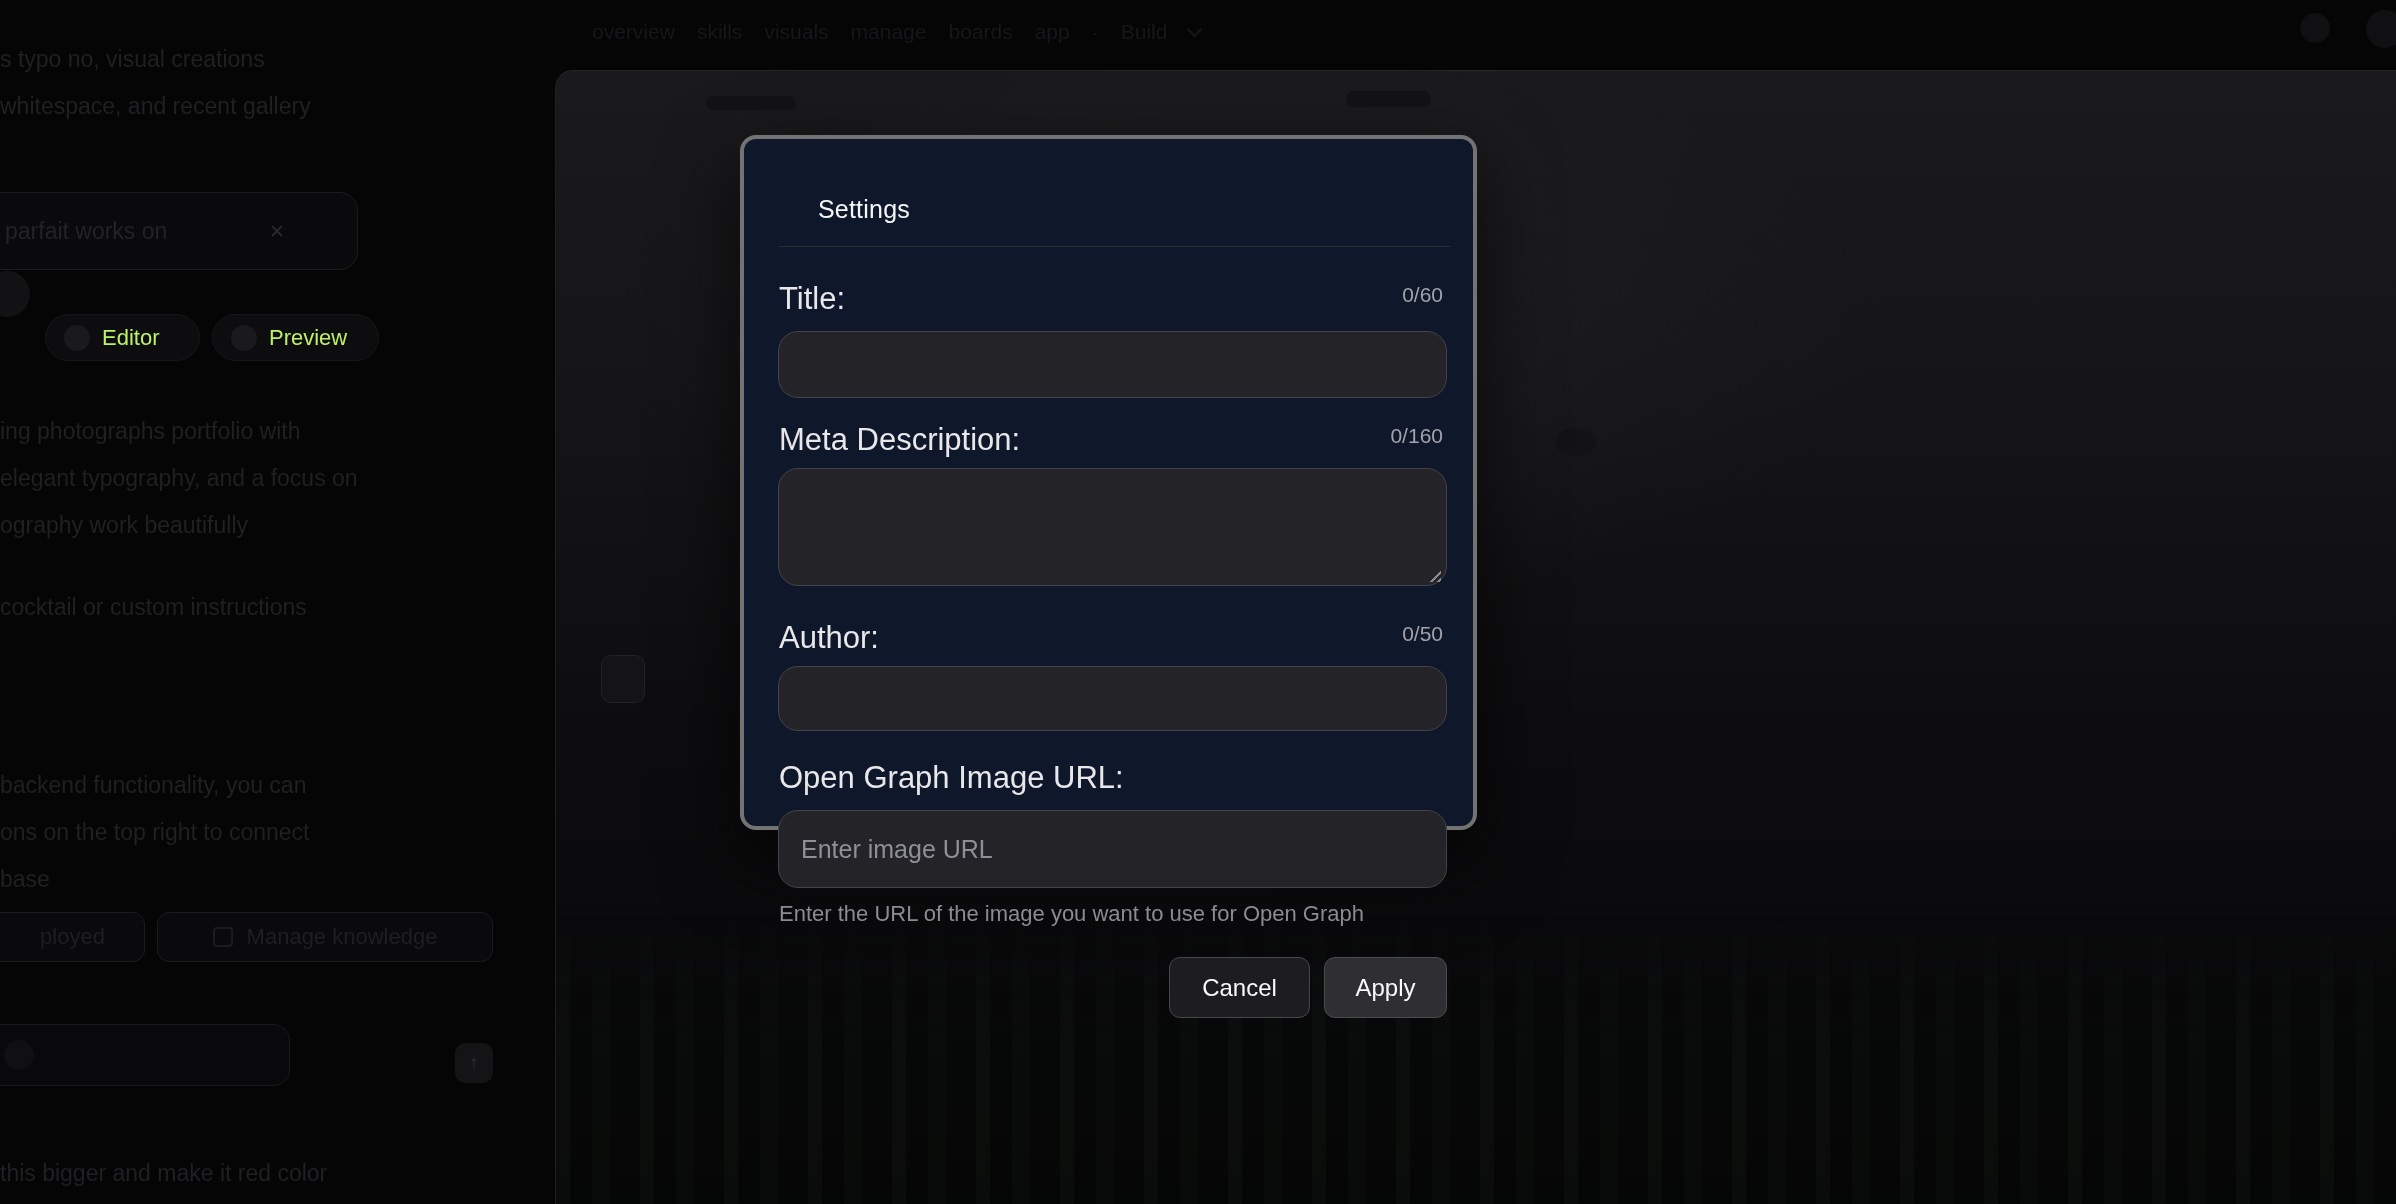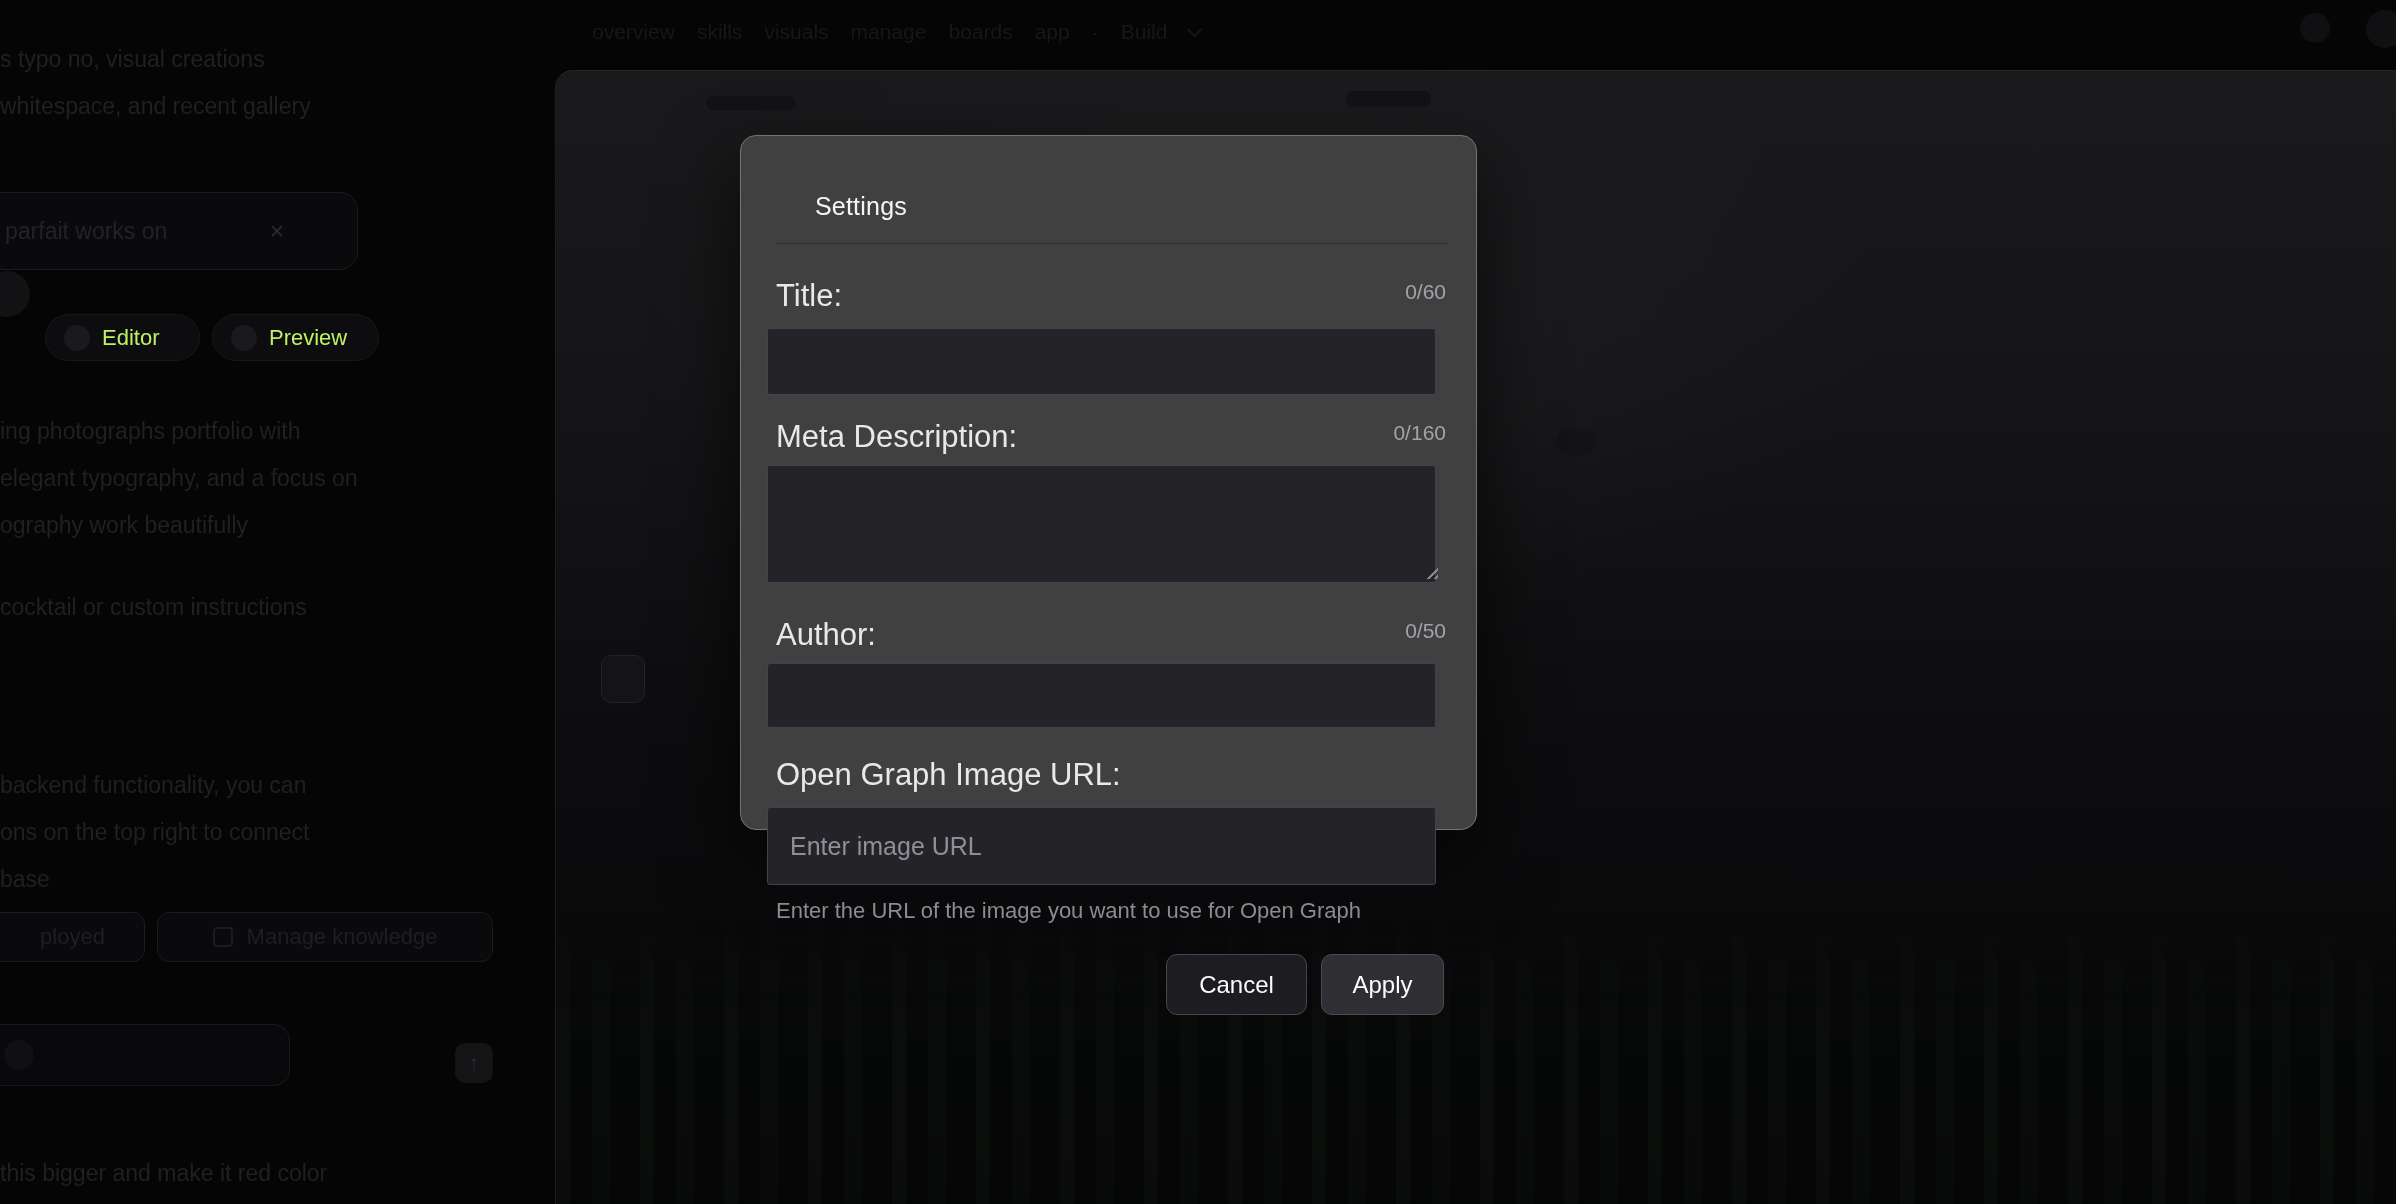--- a/index.html
+++ b/index.html
@@ -52,27 +52,27 @@
     background:
       repeating-linear-gradient(90deg, rgba(17,23,17,.40) 0 14px, rgba(4,6,4,.40) 14px 36px,
         rgba(13,17,13,.40) 36px 54px, rgba(5,7,5,.40) 54px 84px);
     -webkit-mask-image:linear-gradient(to top,#000 55%,transparent);
     mask-image:linear-gradient(to top,#000 55%,transparent); }
   .smudge { background:#131315; border-radius:8px; }
   #float-sq { left:45px; top:584px; width:44px; height:48px; border-radius:10px; border:1px solid #232327; background:#141416; }
 
   
   #modal { left:740px; top:135px; width:737px; height:695px;
-    background:#404040; border:1px solid #737373; border-radius:16px;
+    background:#0f172a; border:4px solid #737373; border-radius:16px;
     box-shadow:0 30px 80px rgba(0,0,0,.7), 0 0 0 1px rgba(255,255,255,.015); }
   #modal-title { left:74px; top:56px; font-size:25px; font-weight:500; color:#f5f5f6; letter-spacing:.2px; }
   #modal-divider { left:35px; top:107px; width:672px; height:1px; background:#2c2c31; }
   .f-label { left:35px; font-size:31px; color:#e8e8ea; }
   .f-counter { right:30px; font-size:21px; color:#a2a2aa; }
-  .f-box { left:26px; width:669px; background:#242428; border:1px solid #43434b; border-radius:3px;
+  .f-box { left:34px; width:669px; background:#242428; border:1px solid #43434b; border-radius:20px;
            color:#e5e5e7; font-size:25px; padding:0 22px; font-family:inherit; outline:none; }
   textarea.f-box { resize:none; padding-top:14px; }
   #og-input::placeholder { color:#8f8f99; opacity:1; }
   #resize-handle { left:682px; top:428px; width:15px; height:15px;
      background:repeating-linear-gradient(135deg, transparent 0 3px, #88888f 3px 5px);
      clip-path:polygon(100% 0, 100% 100%, 0 100%); }
   #helper { left:35px; top:762px; width:672px; font-size:22px; color:#8b8b92; white-space:nowrap; }
   .m-btn { top:818px; height:61px; border-radius:11px; font-size:24px; color:#fafafa;
            display:flex; align-items:center; justify-content:center; font-family:inherit; cursor:pointer; }
   #cancel-btn { left:425px; width:141px; background:#1d1d21; border:1px solid #46464e; }

